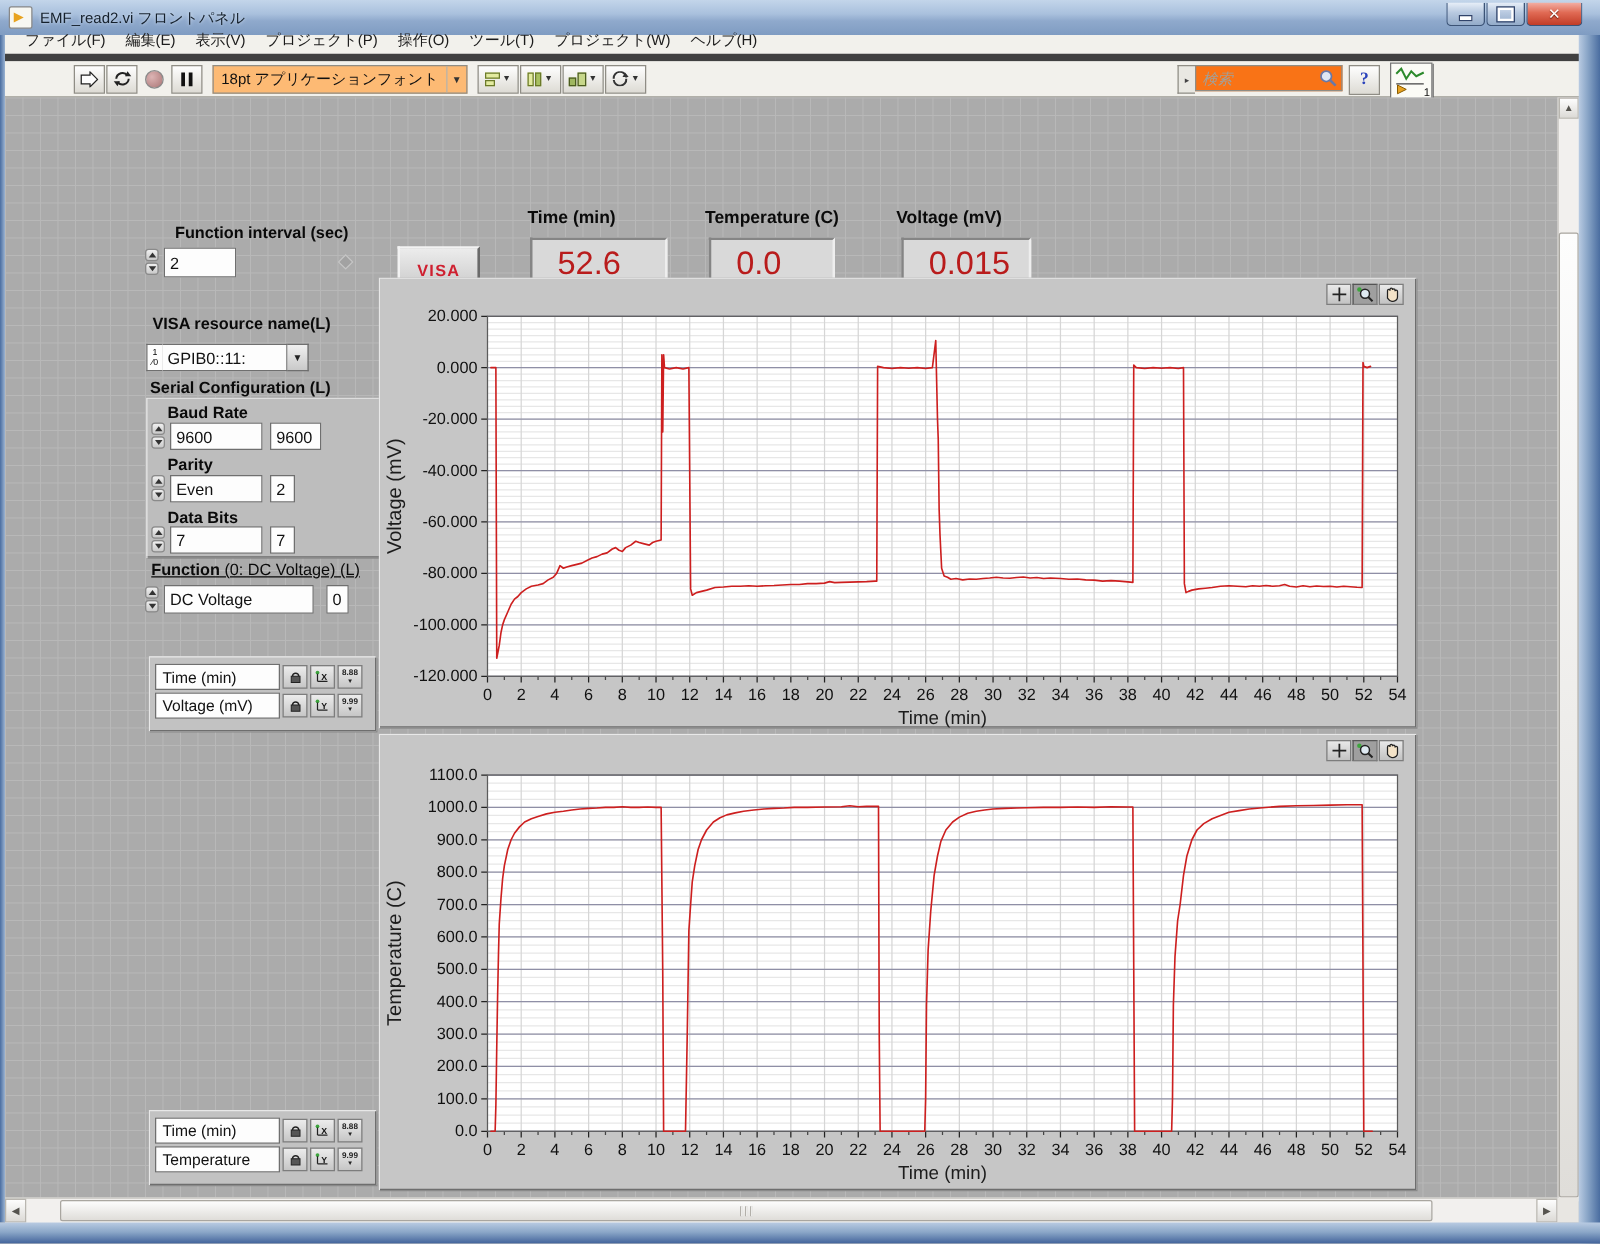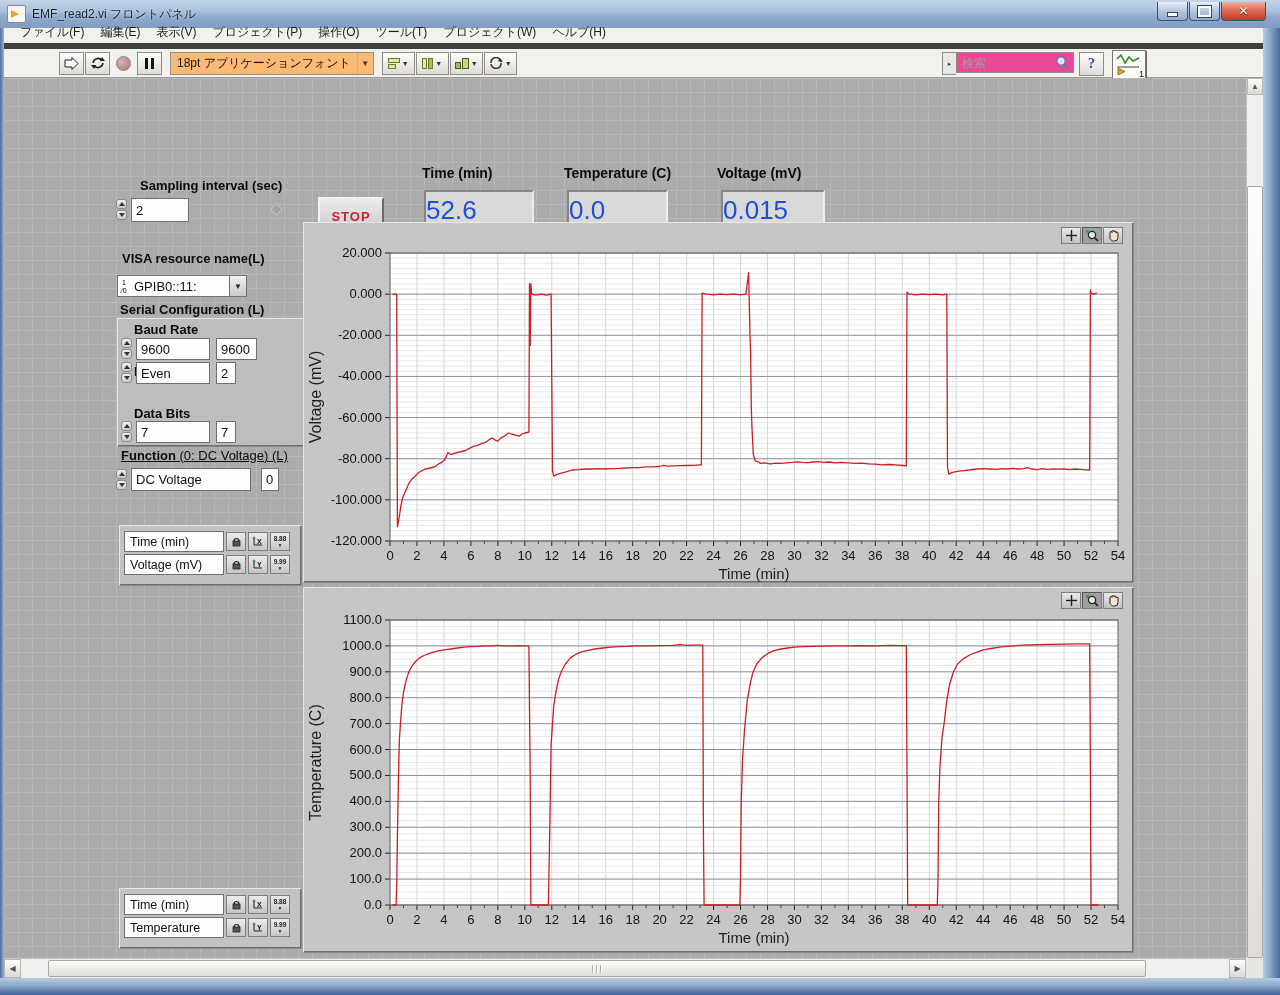--- a/index.html
+++ b/index.html
@@ -29,21 +29,21 @@
   #toolbar{left:0;top:49px;width:1264px;height:29px;background:#f2f1ec;border-bottom:1px solid #9c9a92;display:flex;align-items:center;box-sizing:border-box;}
   .tbtn{width:25px;height:23px;border:1px solid #8f8d85;background:linear-gradient(180deg,#fefefe,#dddbd4);
     display:flex;align-items:center;justify-content:center;margin-left:1px;box-sizing:border-box;}
   .tbtn.flat{border-color:transparent;background:transparent;}
   .fontbox{height:21px;border:1px solid #8f8d85;background:#fdba74;display:flex;align-items:center;margin-left:8px;}
   .fontbox .fb-text{font-size:12px;padding:0 6px;color:#111;}
   .fontbox .fb-dd{width:15px;height:100%;border-left:1px solid #b5b3ab;display:flex;align-items:center;justify-content:center;font-size:8px;color:#333;}
   .dd-mini{font-size:7px;color:#333;margin-left:2px;}
   .searchwrap{position:absolute;right:190px;top:3px;height:21px;display:flex;}
   .search-opt{width:13px;height:21px;border:1px solid #8f8d85;border-right:none;background:#e9e8e2;font-size:7px;color:#444;display:flex;align-items:center;justify-content:center;}
-  .searchbox{width:118px;height:21px;border:1px solid #8f8d85;background:#ec4899;font-size:12px;padding:0 20px 0 5px;box-sizing:border-box;color:#222;}
+  .searchbox{width:118px;height:21px;border:1px solid #8f8d85;background:#f97316;font-size:12px;padding:0 20px 0 5px;box-sizing:border-box;color:#222;font-style:italic;}
   .searchbox::placeholder{color:#a2a09a;}
   .search-mag{position:absolute;right:4px;top:3px;}
   .helpbtn{position:absolute;right:160px;top:3px;width:23px;height:22px;border:1px solid #8f8d85;background:linear-gradient(180deg,#fefefe,#dddbd4);
     color:#2b43bb;font-weight:bold;font-size:14px;font-family:"Liberation Serif",serif;display:flex;align-items:center;justify-content:center;}
   .vi-ico{position:absolute;right:118px;top:1px;width:32px;height:28px;border:1px solid #777;background:#fbfbf6;box-shadow:1px 1px 0 #666;}
   .vi-ico .num{position:absolute;right:1px;bottom:0px;font-size:9px;color:#111;}
 
   
   #panel{left:4px;top:78px;width:1260px;height:880px;background-color:#ababab;
     background-image:linear-gradient(#b8b8b8 1px,transparent 1px),linear-gradient(90deg,#b8b8b8 1px,transparent 1px);
@@ -52,21 +52,21 @@
   .lv-label{font-size:13px;font-weight:bold;color:#0a0a0a;white-space:nowrap;}
   .lv-label .norm{font-weight:normal;}
   .raised2{box-shadow:inset 1px 1px 0 #e8e8e8,inset -1px -1px 0 #6e6e6e,1px 1px 0 #8a8a8a;}
   .sunkenb{border-top:2px solid #858585;border-left:2px solid #858585;border-right:2px solid #eeeeee;border-bottom:2px solid #eeeeee;}
   .lv-input{background:#fdfdfd;border:1px solid #6f6f6f;font-size:13px;color:#111;display:flex;align-items:center;padding-left:4px;box-sizing:border-box;}
   .spinner{width:13px;display:flex;flex-direction:column;justify-content:center;margin-right:2px;}
   .sp-btn{width:11px;height:10px;background:linear-gradient(180deg,#f0f0f0,#c9c9c9);border:1px solid #8a8a8a;border-radius:3px;display:flex;align-items:center;justify-content:center;margin:0 0 1px 0;box-sizing:border-box;}
   .tri-up{width:0;height:0;border-left:3px solid transparent;border-right:3px solid transparent;border-bottom:4px solid #333;}
   .tri-dn{width:0;height:0;border-left:3px solid transparent;border-right:3px solid transparent;border-top:4px solid #333;}
 
-  .big-display{background:#d9d9d9;display:flex;align-items:center;padding-left:0;box-sizing:border-box;font-size:26px;color:#1d4ed8;}
+  .big-display{background:#d9d9d9;display:flex;align-items:center;padding-left:20px;box-sizing:border-box;font-size:26px;color:#b91c1c;}
   .stop-btn{background:linear-gradient(180deg,#ececec,#c7c7c7);display:flex;align-items:center;justify-content:center;
     color:#cf2030;font-weight:bold;font-size:13px;letter-spacing:1px;
     border-top:2px solid #f2f2f2;border-left:2px solid #f2f2f2;border-right:2px solid #6a6a6a;border-bottom:2px solid #6a6a6a;}
 
   .chart-box{background:#c6c6c6;}
   .palette{position:absolute;display:flex;}
   .pal-btn{width:20px;height:17px;border:1px solid #7d7d7d;background:linear-gradient(180deg,#e9e9e9,#c2c2c2);display:flex;align-items:center;justify-content:center;margin-left:1px;box-sizing:border-box;}
   .pal-btn.sel{background:#9f9f9f;border-top-color:#555;border-left-color:#555;}
 
   .legend-box{background:#c2c2c2;padding:4px 5px;box-sizing:border-box;}
@@ -197,35 +197,35 @@
         <polyline points="4,8 8,4 12,12 16,6 20,10 26,7" fill="none" stroke="#2c8a2c" stroke-width="1.6"></polyline>
         <line x1="4" y1="16" x2="26" y2="16" stroke="#444" stroke-width="1"></line>
         <polygon points="5,24 5,17 12,20.5" fill="#e8a320" stroke="#8a5c00" stroke-width="0.8"></polygon>
       </svg>
       <span class="num">1</span>
     </div>
   </div>
 
   <div id="panel" class="abs">
 
-    <div class="abs lv-label" style="left:136px;top:100px;">Sampling interval (sec)</div>
+    <div class="abs lv-label" style="left:136px;top:100px;">Function interval (sec)</div>
     <div class="abs" style="left:112px;top:120px;display:flex;align-items:center;">
       <div class="spinner">
         <div class="sp-btn">
             <i class="tri-up"></i>
           </div>
         <div class="sp-btn">
             <i class="tri-dn"></i>
           </div>
       </div>
       <div class="lv-input" style="width:58px;height:24px;">2</div>
     </div>
     <div class="abs diamond" style="left:268px;top:127px;"></div>
 
-    <div class="abs stop-btn" style="left:314px;top:119px;width:62px;height:35px;">STOP</div>
+    <div class="abs stop-btn" style="left:314px;top:119px;width:62px;height:35px;">VISA</div>
 
     <div class="abs lv-label" style="left:418px;top:87px;font-size:14px;">Time (min)</div>
     <div class="abs big-display sunkenb" style="left:420px;top:112px;width:110px;height:40px;">52.6</div>
 
     <div class="abs lv-label" style="left:560px;top:87px;font-size:14px;">Temperature (C)</div>
     <div class="abs big-display sunkenb" style="left:563px;top:112px;width:101px;height:40px;">0.0</div>
 
     <div class="abs lv-label" style="left:713px;top:87px;font-size:14px;">Voltage (mV)</div>
     <div class="abs big-display sunkenb" style="left:717px;top:112px;width:104px;height:40px;">0.015</div>
 
@@ -245,21 +245,21 @@
               <i class="tri-up"></i>
             </div>
             <div class="sp-btn">
               <i class="tri-dn"></i>
             </div>
           </div>
         <div class="lv-input" style="width:74px;height:22px;">9600</div>
         <div class="lv-input" style="width:41px;height:22px;margin-left:6px;">9600</div>
       </div>
       <div class="lv-label abs" style="left:17px;top:46px;">Parity</div>
-      <div class="abs" style="left:4px;top:44px;display:flex;">
+      <div class="abs" style="left:4px;top:62px;display:flex;">
         <div class="spinner">
             <div class="sp-btn">
               <i class="tri-up"></i>
             </div>
             <div class="sp-btn">
               <i class="tri-dn"></i>
             </div>
           </div>
         <div class="lv-input" style="width:74px;height:22px;">Even</div>
         <div class="lv-input" style="width:20px;height:22px;margin-left:6px;">2</div>

